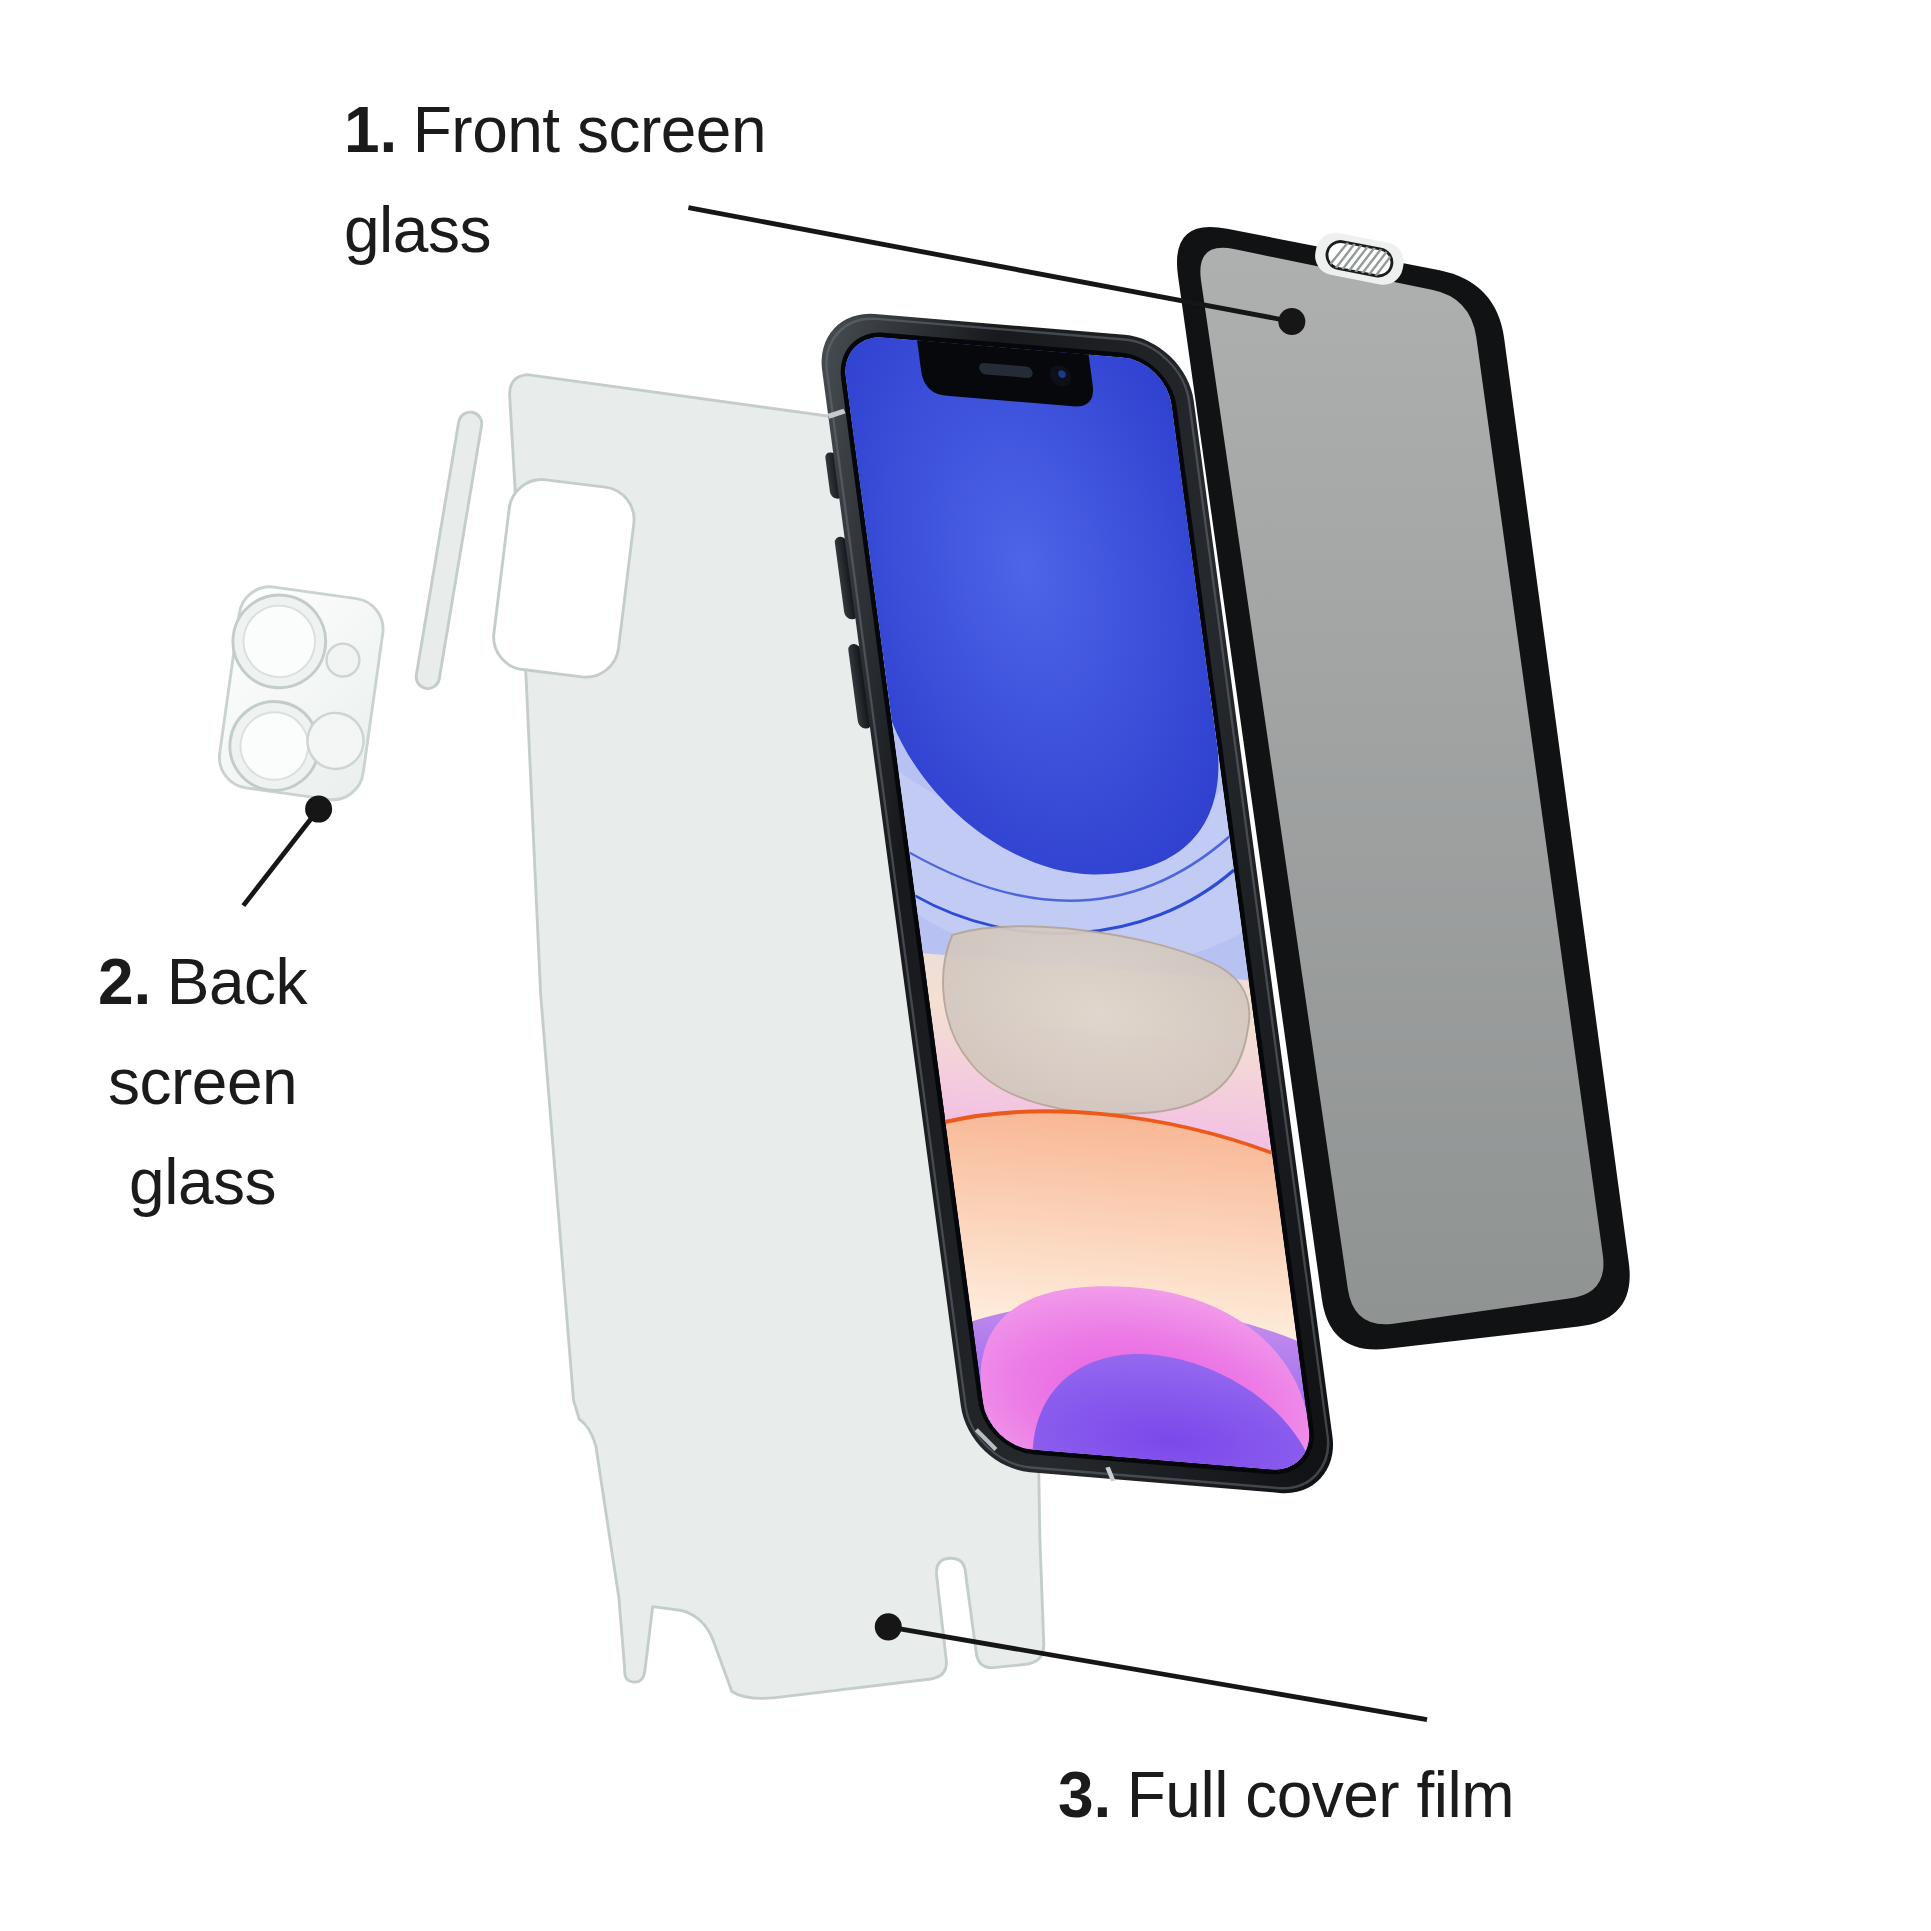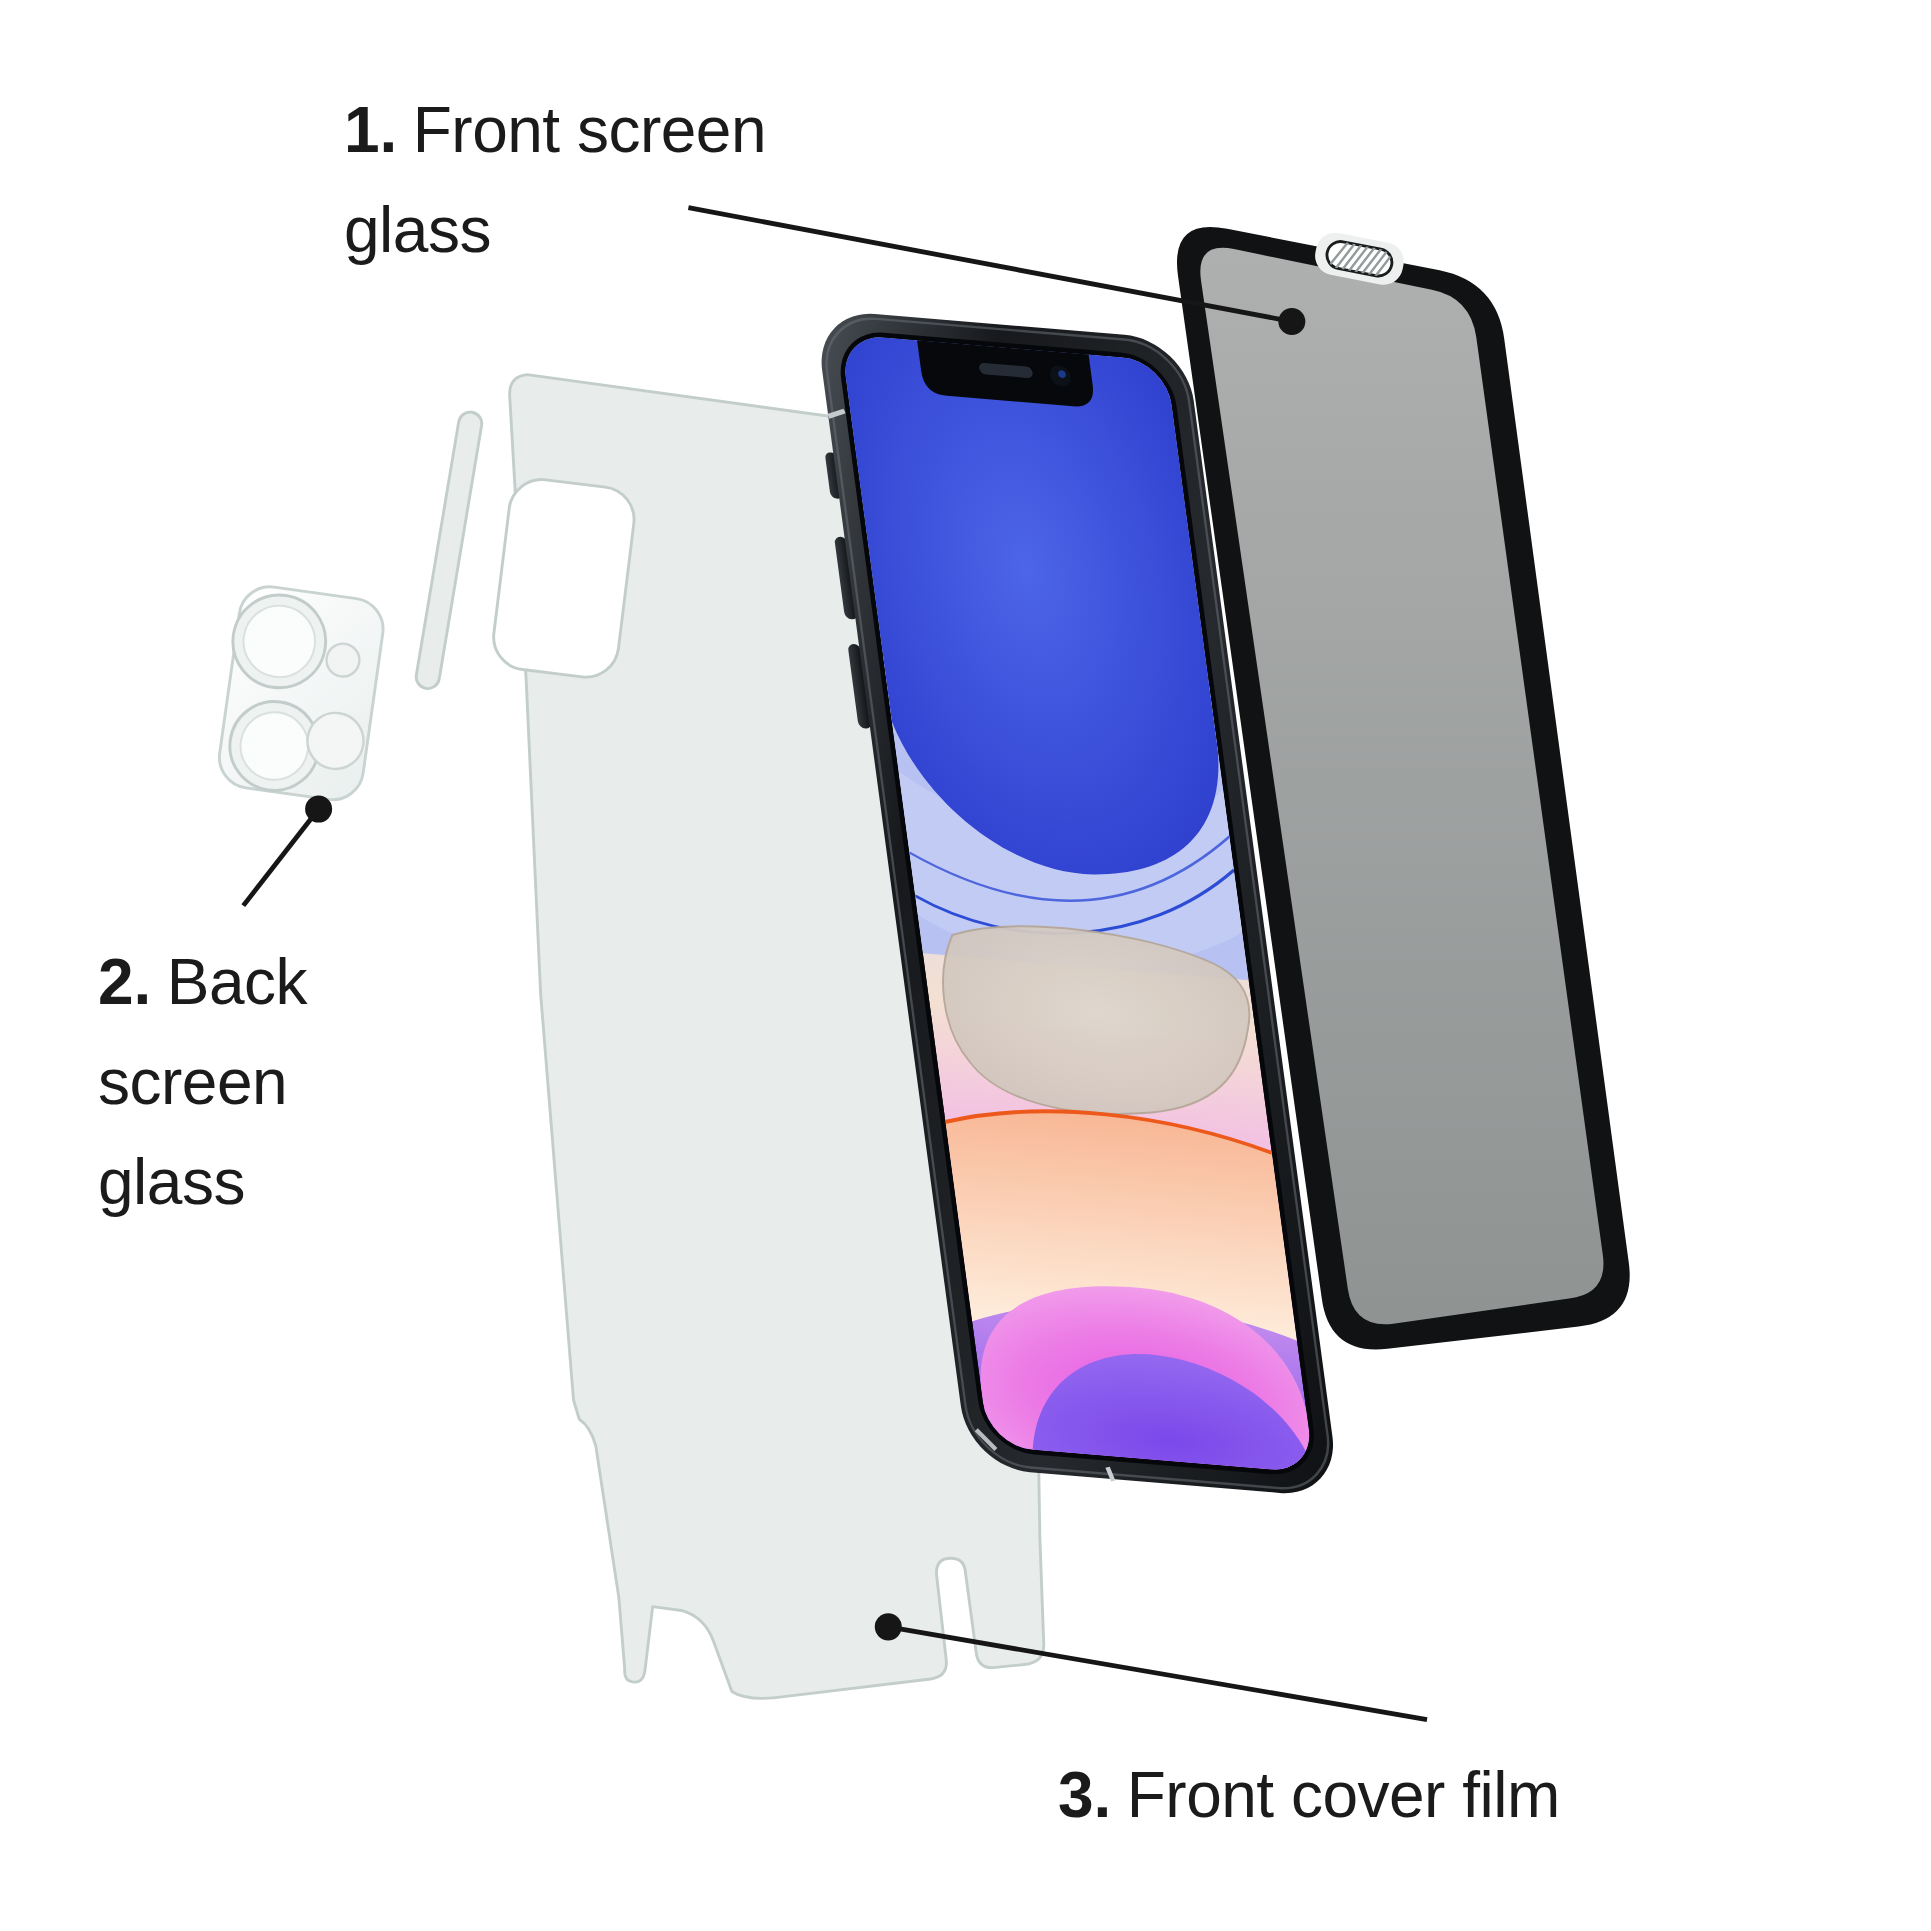--- a/index.html
+++ b/index.html
@@ -20,21 +20,21 @@
     letter-spacing:-0.5px;
     color:#1b1b1b;
     white-space:nowrap;
   }
   .label .num{
     font-weight:700;
     letter-spacing:0;
     margin-right:15.4px;
   }
   #label-front-glass{left:344px;top:81px;}
-  #label-camera-glass{left:98px;top:933px;}
+  #label-camera-glass{left:98px;top:933px;text-align:center;}
   #label-full-film{left:1058px;top:1746px;}
 </style>
 </head>
 <body>
 
 <div class="stage">
 
   <svg class="scene" viewBox="0 0 2000 2000">
     <defs>
       <linearGradient id="frameG" x1="0" y1="0" x2="1" y2="1">
@@ -197,17 +197,17 @@
     <span>glass</span>
   </div>
 
   <div class="label" id="label-camera-glass">
     <span class="num">2.</span><span>Back</span><br>
     <span>screen</span><br>
     <span>glass</span>
   </div>
 
   <div class="label" id="label-full-film">
-    <span class="num">3.</span><span>Front cover film</span>
+    <span class="num">3.</span><span>Full cover film</span>
   </div>
 
 </div>
 
 
 </body></html>

